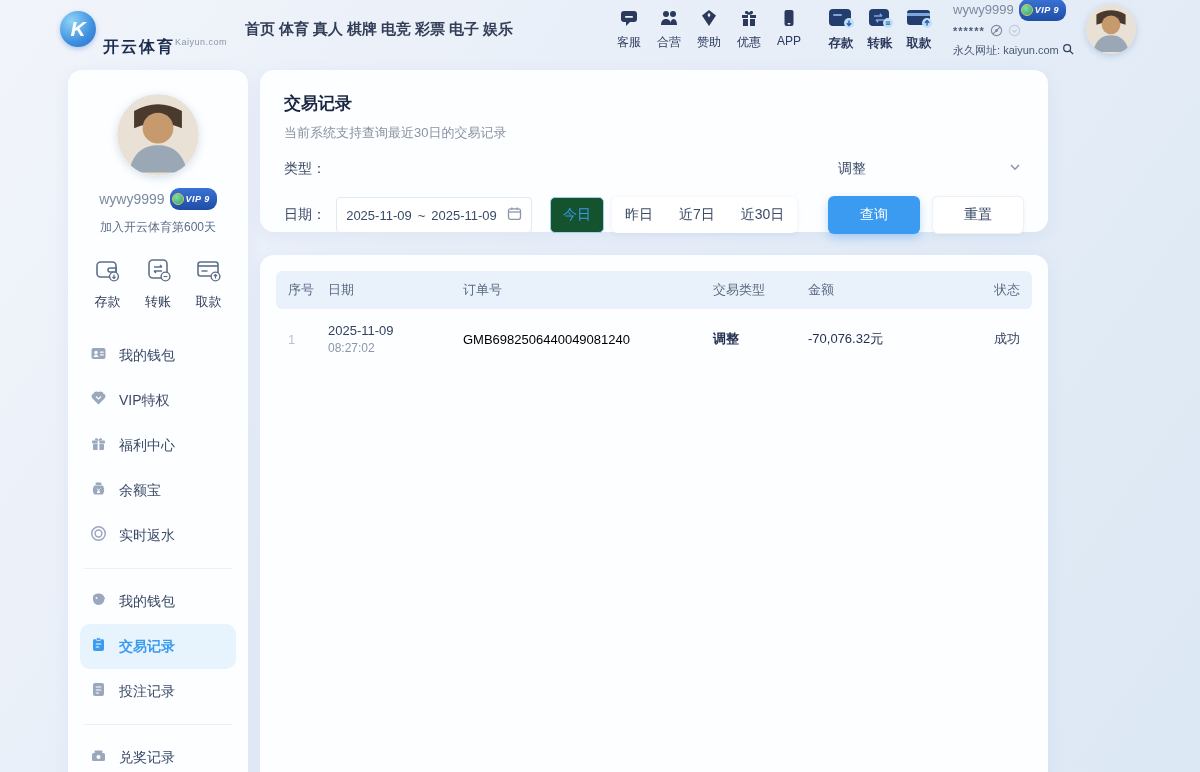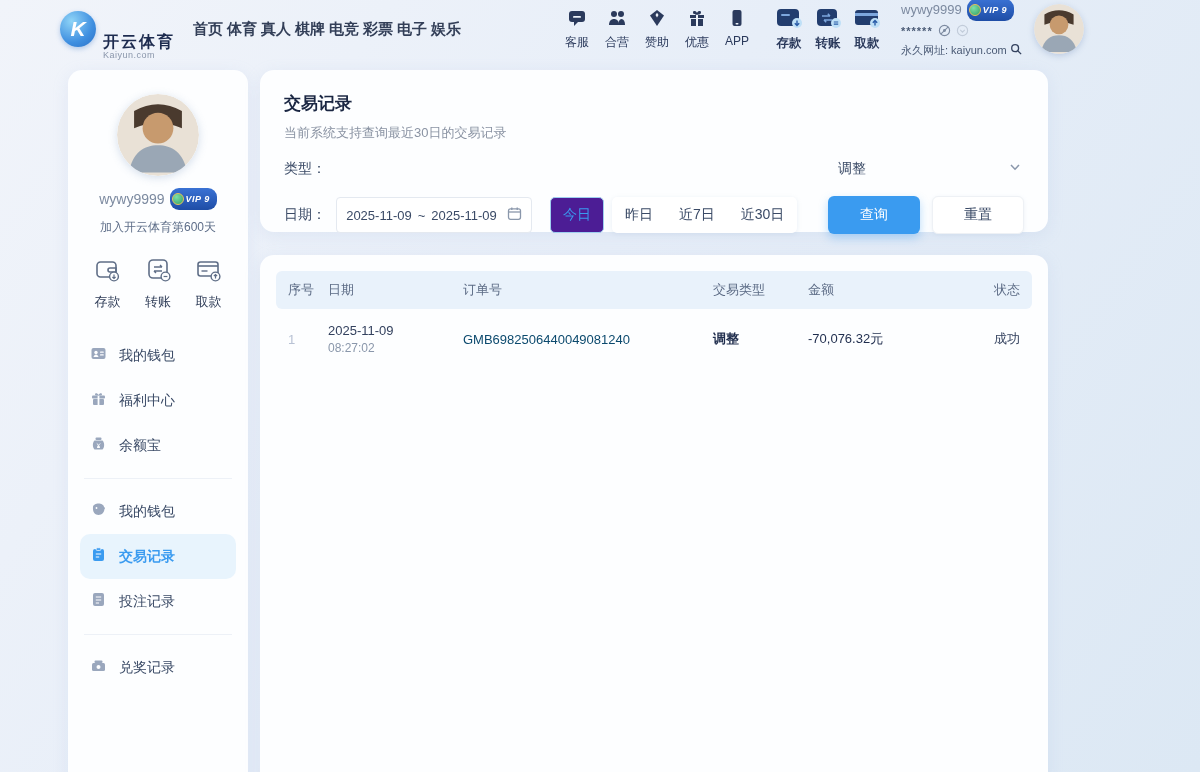--- a/index.html
+++ b/index.html
@@ -13,21 +13,21 @@
   
   .topbar { display:flex; align-items:center; height:58px; padding-left:60px; }
   .logo { display:flex; align-items:center; gap:7px; cursor:pointer; }
   .logo-k {
     width:36px; height:36px; border-radius:50%;
     background: radial-gradient(circle at 32% 28%, #8fd4f7, #3f8fe0 60%, #2a6fc6);
     color:#fff; font-weight:bold; font-style:italic; font-size:21px;
     display:flex; align-items:center; justify-content:center;
     box-shadow:0 2px 5px rgba(60,120,200,.35);
   }
-  .logo-text { display:flex; flex-direction:column; line-height:1.1;margin-top:36px; }
+  .logo-text { display:flex; flex-direction:row; line-height:1.1;margin-top:36px; }
   .logo-brand { font-size:16px; font-weight:bold; color:#1d2b4f; letter-spacing:2px; }
   .logo-domain { font-size:9px; color:#8a96ab; letter-spacing:.5px; }
 
   .nav { display:flex; gap:0; margin-left:16px; }
   .nav-item { font-size:15px; font-weight:600; color:#333f58; cursor:pointer; padding:4px 2px; white-space:nowrap; }
 
   .tb-icons { display:flex; gap:8px; margin-left:98px; }
   .tb-ic { display:flex; flex-direction:column; align-items:center; gap:2px; cursor:pointer; min-width:32px; }
   .tb-ic svg { width:20px; height:20px; }
   .tb-ic-label { font-size:12px; color:#2b3a5c; }
@@ -96,21 +96,21 @@
   .type-select { width:188px; display:flex; align-items:center; justify-content:space-between;
     cursor:pointer; padding:4px 2px; }
   .type-value { font-size:14px; color:#3a4a66; }
   .type-select svg { width:14px; height:14px; }
 
   .date-row { display:flex; align-items:center; margin-top:14px; }
   .date-input { width:196px; height:36px; background:#fff; border:1px solid #e4e9f0; border-radius:4px;
     display:flex; align-items:center; justify-content:center; gap:6px; font-size:13px; color:#3a4a66;
     cursor:pointer; padding:0 9px; }
   .date-input svg { width:15px; height:15px; margin-left:4px; }
-  .range-today { margin-left:18px; width:54px; height:36px; background:#4c1d95; border:1px solid #9fd0ef;
+  .range-today { margin-left:18px; width:54px; height:36px; background:#14532d; border:1px solid #9fd0ef;
     border-radius:5px; color:#3a9bf0; font-size:14px; display:flex; align-items:center; justify-content:center;
     cursor:pointer; }
   .range-group { margin-left:8px; display:flex; background:#fff; border-radius:5px;
     box-shadow:0 1px 4px rgba(170,190,215,.25); }
   .range-btn { height:36px; padding:0 13px; font-size:14px; color:#3a4a66; display:flex; align-items:center;
     justify-content:center; cursor:pointer; }
   .btn-search { margin-left:auto; width:92px; height:38px; background:#3a9bf0; border:none; border-radius:6px;
     color:#fff; font-size:14px; cursor:pointer; box-shadow:0 4px 10px rgba(58,155,240,.35);
     font-family:"Liberation Sans", sans-serif; }
   .btn-reset { margin-left:12px; width:92px; height:38px; background:#fff; border:1px solid #eef1f5;
@@ -118,21 +118,21 @@
     box-shadow:0 1px 4px rgba(170,190,215,.2); font-family:"Liberation Sans", sans-serif; }
 
   .table-card { padding:16px; height:534px; }
   .tgrid { display:grid; grid-template-columns:40px 135px 250px 95px 180px 1fr; align-items:center; padding:0 12px; }
   .thead { background:#e9f2fb; border-radius:6px; height:38px; font-size:13px; color:#5c6b85; }
   .th-status, .td-status { text-align:right; }
   .trow { min-height:60px; }
   .td-index { font-size:13px; color:#b8c2d4; }
   .td-date-main { font-size:13px; color:#33415e; }
   .td-date-time { font-size:12px; color:#8a97ab; margin-top:3px; }
-  .td-order { font-size:13px; color:#0c4a6e; }
+  .td-order { font-size:13px; color:#000000; }
   .td-type { font-size:13px; font-weight:bold; color:#1f2d4d; }
   .td-amount { font-size:13px; font-weight:normal; color:#1f2d4d; }
   .td-status { font-size:13px; color:#33415e; }
 </style>
 </head>
 <body>
 
 <div class="topbar">
 
   <div class="logo">
@@ -323,34 +323,48 @@
               <rect x="1.5" y="3" width="14" height="11" rx="2" fill="#9aa7bd"></rect>
               <circle cx="6" cy="7.5" r="1.7" fill="#fdfeff"></circle>
               <path d="M3.5 12 c.4-1.8 1.4-2.6 2.5-2.6 s2.1.8 2.5 2.6 Z" fill="#fdfeff"></path>
               <rect x="10" y="6.5" width="3.8" height="1.3" rx=".6" fill="#fdfeff"></rect>
               <rect x="10" y="9.2" width="3.8" height="1.3" rx=".6" fill="#fdfeff"></rect>
             </svg></span>
         <span class="menu-label">我的钱包</span>
       </div>
       <div class="menu-item">
         <span><svg viewBox="0 0 17 17">
+              <path d="M8.5 2 C10 .8 13 1.5 13.5 3.8 C15.8 4.2 16 7 14.5 8.5 L8.5 14.5 L2.5 8.5 C1 7 1.2 4.2 3.5 3.8 C4 1.5 7 .8 8.5 2 Z" fill="#9aa7bd"></path>
+              <path d="M6 6.5 l2.5 2.5 l2.5 -2.5" fill="none" stroke="#fdfeff" stroke-width="1.1"></path>
+            </svg></span>
+        <span class="menu-label">VIP特权</span>
+      </div>
+      <div class="menu-item">
+        <span><svg viewBox="0 0 17 17">
               <rect x="2" y="5.5" width="13" height="3" rx="1" fill="#9aa7bd"></rect>
               <rect x="3" y="9" width="11" height="6" rx="1" fill="#9aa7bd"></rect>
               <rect x="7.6" y="5.5" width="1.8" height="9.5" fill="#fdfeff"></rect>
               <path d="M5 4.5 C5 2.8 7.5 2.8 8.5 5 C9.5 2.8 12 2.8 12 4.5 C12 5.6 10 5.6 8.5 5.6 C7 5.6 5 5.6 5 4.5 Z" fill="#9aa7bd"></path>
             </svg></span>
         <span class="menu-label">福利中心</span>
       </div>
       <div class="menu-item">
         <span><svg viewBox="0 0 17 17">
               <rect x="5.5" y="2.5" width="6" height="2.6" rx="1" fill="#9aa7bd"></rect>
               <path d="M4.5 5.5 h8 c2 2 2.4 6.5 0 9 h-8 c-2.4-2.5-2-7 0-9 Z" fill="#9aa7bd"></path>
               <path d="M6.8 8.5 l1.7 1.7 l1.7 -1.7 M8.5 10.2 v2.6 M7 11.3 h3 M7 12.5 h3" stroke="#fdfeff" stroke-width=".9" fill="none"></path>
             </svg></span>
         <span class="menu-label">余额宝</span>
+      </div>
+      <div class="menu-item">
+        <span><svg viewBox="0 0 17 17">
+              <circle cx="8.5" cy="8.5" r="6.8" fill="none" stroke="#9aa7bd" stroke-width="1.5"></circle>
+              <circle cx="8.5" cy="8.5" r="3.4" fill="none" stroke="#9aa7bd" stroke-width="1.5"></circle>
+            </svg></span>
+        <span class="menu-label">实时返水</span>
       </div>
 
       <div class="sb-divider"></div>
 
       <div class="menu-item">
         <span><svg viewBox="0 0 17 17">
               <path d="M3 6 C3 3.8 6 2.5 8.5 2.5 C11 2.5 14 3.8 14 6 C15 6.2 15.3 7.5 14.5 8 C14.3 11 12 14 8.5 14 C5 14 2.5 11.2 3 6 Z" fill="#9aa7bd"></path>
               <circle cx="6.5" cy="7" r=".9" fill="#fdfeff"></circle>
             </svg></span>
         <span class="menu-label">我的钱包</span>

